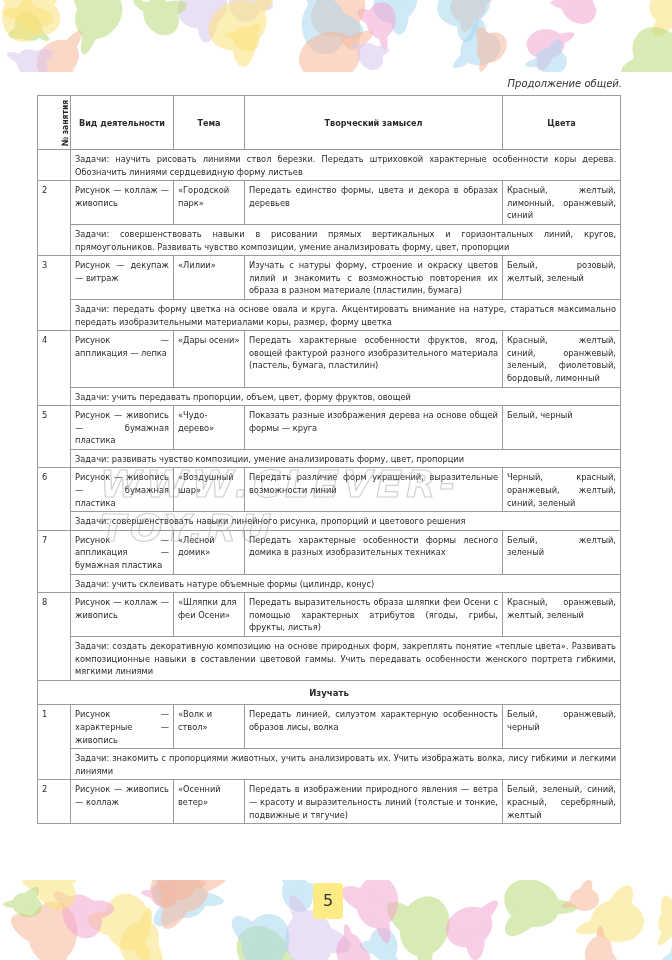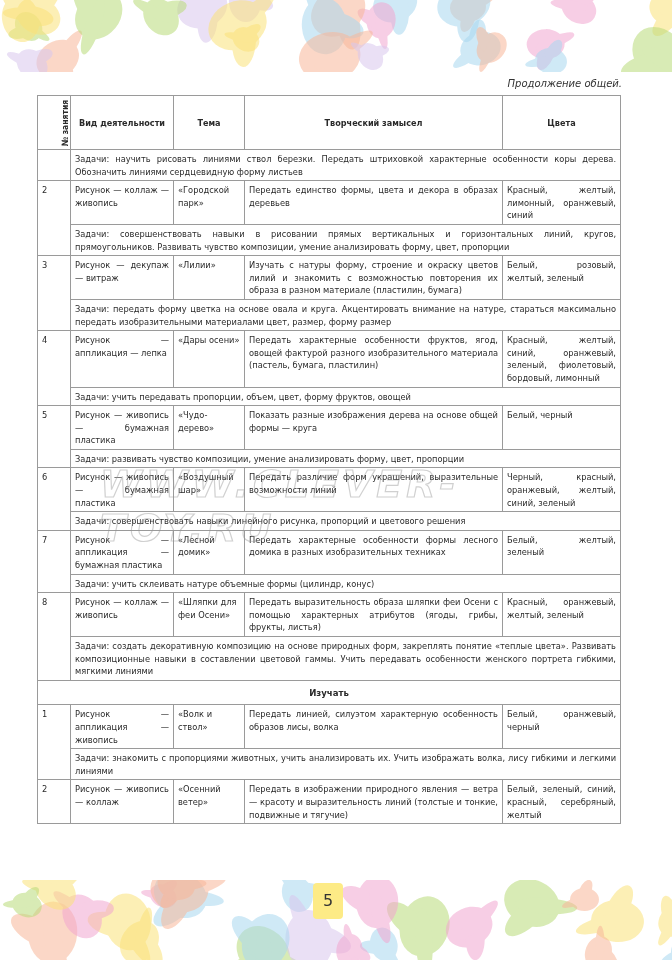--- a/index.html
+++ b/index.html
@@ -129,21 +129,21 @@
         <td colspan="4" class="task just"><b>Задачи:</b> <span>совершенствовать навыки в рисовании прямых вертикальных и горизонтальных линий, кругов, прямоугольников. Развивать чувство композиции, умение анализировать форму, цвет, пропорции</span></td>
       </tr>
       <tr>
         <td class="num" rowspan="2">3</td>
         <td class="just">Рисунок — декупаж — витраж</td>
         <td>«Лилии»</td>
         <td class="just">Изучать с натуры форму, строение и окраску цветов лилий и знакомить с возможностью повторения их образа в разном материале (пластилин, бумага)</td>
         <td class="just">Белый, розовый, желтый, зеленый</td>
       </tr>
       <tr>
-        <td colspan="4" class="task just"><b>Задачи:</b> <span>передать форму цветка на основе овала и круга. Акцентировать внимание на натуре, стараться максимально передать изобразительными материалами цвет, размер, форму размер</span></td>
+        <td colspan="4" class="task just"><b>Задачи:</b> <span>передать форму цветка на основе овала и круга. Акцентировать внимание на натуре, стараться максимально передать изобразительными материалами коры, размер, форму цветка</span></td>
       </tr>
       <tr>
         <td class="num" rowspan="2">4</td>
         <td class="just">Рисунок — аппликация — лепка</td>
         <td>«Дары осени»</td>
         <td class="just">Передать характерные особенности фруктов, ягод, овощей фактурой разного изобразительного материала (пастель, бумага, пластилин)</td>
         <td class="just">Красный, желтый, синий, оранжевый, зеленый, фиолетовый, бордовый, лимонный</td>
       </tr>
       <tr>
         <td colspan="4" class="task just"><b>Задачи:</b> <span>учить передавать пропорции, объем, цвет, форму фруктов, овощей</span></td>
@@ -186,21 +186,21 @@
         <td class="just">Красный, оранжевый, желтый, зеленый</td>
       </tr>
       <tr>
         <td colspan="4" class="task just"><b>Задачи:</b> <span>создать декоративную композицию на основе природных форм, закреплять понятие «теплые цвета». Развивать композиционные навыки в составлении цветовой гаммы. Учить передавать особенности женского портрета гибкими, мягкими линиями</span></td>
       </tr>
       <tr class="month">
         <td colspan="5">Изучать</td>
       </tr>
       <tr>
         <td class="num" rowspan="2">1</td>
-        <td class="just">Рисунок — аппликация — живопись</td>
+        <td class="just">Рисунок — характерные — живопись</td>
         <td>«Волк и ствол»</td>
         <td class="just">Передать линией, силуэтом характерную особенность образов лисы, волка</td>
         <td class="just">Белый, оранжевый, черный</td>
       </tr>
       <tr>
         <td colspan="4" class="task just"><b>Задачи:</b> <span>знакомить с пропорциями животных, учить анализировать их. Учить изображать волка, лису гибкими и легкими линиями</span></td>
       </tr>
       <tr>
         <td class="num">2</td>
         <td class="just">Рисунок — живопись — коллаж</td>

